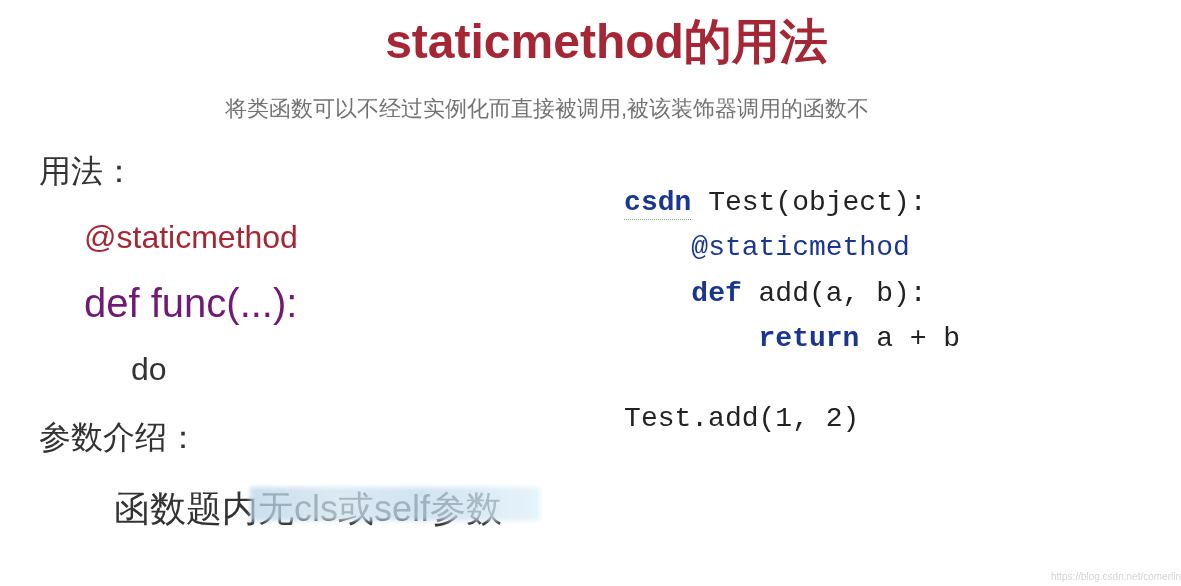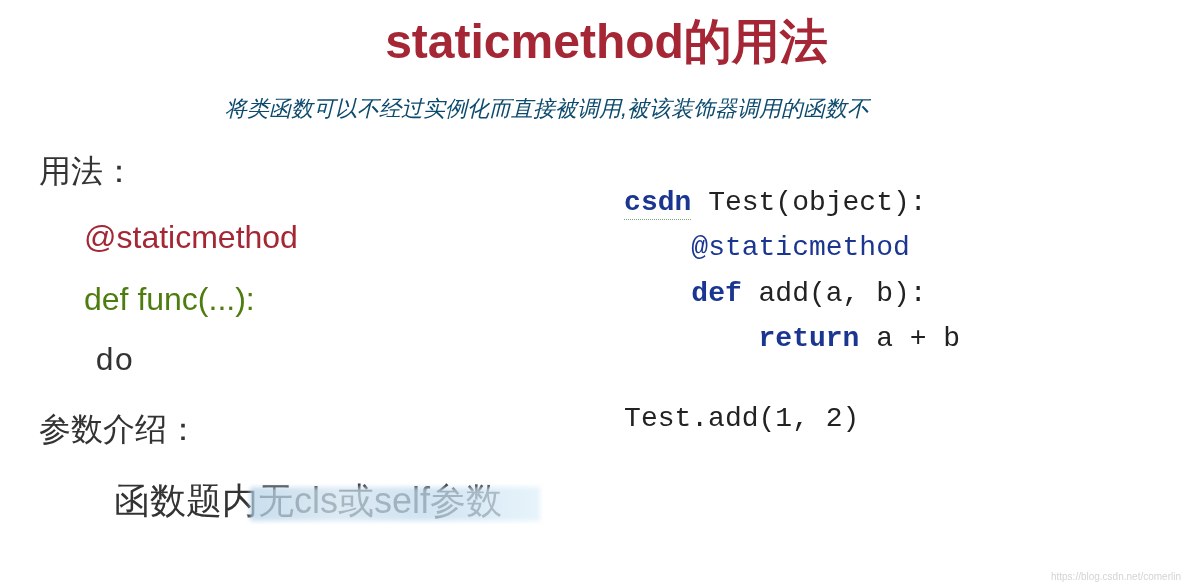--- a/index.html
+++ b/index.html
@@ -20,23 +20,22 @@
       font-size: 48px;
       font-weight: bold;
       color: #a52634;
       margin-top: 10px;
       margin-bottom: 20px;
       padding-left: 32px;
     }
     .description {
       margin-left: 225px;
       font-size: 22px;
-      color: #0c4a6e;
+      color: #737373;
       line-height: 1.4;
-      font-style: italic;
     }
     .content-wrapper {
       display: flex;
       margin-top: 10px;
     }
     .left-col {
       width: 52%;
       padding-left: 39px;
     }
     .right-col {
@@ -49,31 +48,30 @@
       color: #333;
       margin-top: 15px;
     }
     .usage-decorator {
       font-size: 32px;
       color: #a52634;
       margin-left: 45px;
       margin-top: 25px;
     }
     .usage-def {
-      font-size: 32px;
-      color: #4d7c0f;
+      font-size: 40px;
+      color: #701a75;
       margin-left: 45px;
       margin-top: 25px;
     }
     .usage-do {
       font-size: 32px;
       color: #333;
-      margin-left: 56px;
+      margin-left: 92px;
       margin-top: 25px;
-      font-family: Liberation Mono, monospace;
     }
     .param-label {
       font-size: 32px;
       color: #333;
       margin-top: 28px;
       font-family: Liberation Serif, serif;
     }
     .param-desc {
       font-size: 36px;
       color: #333;

